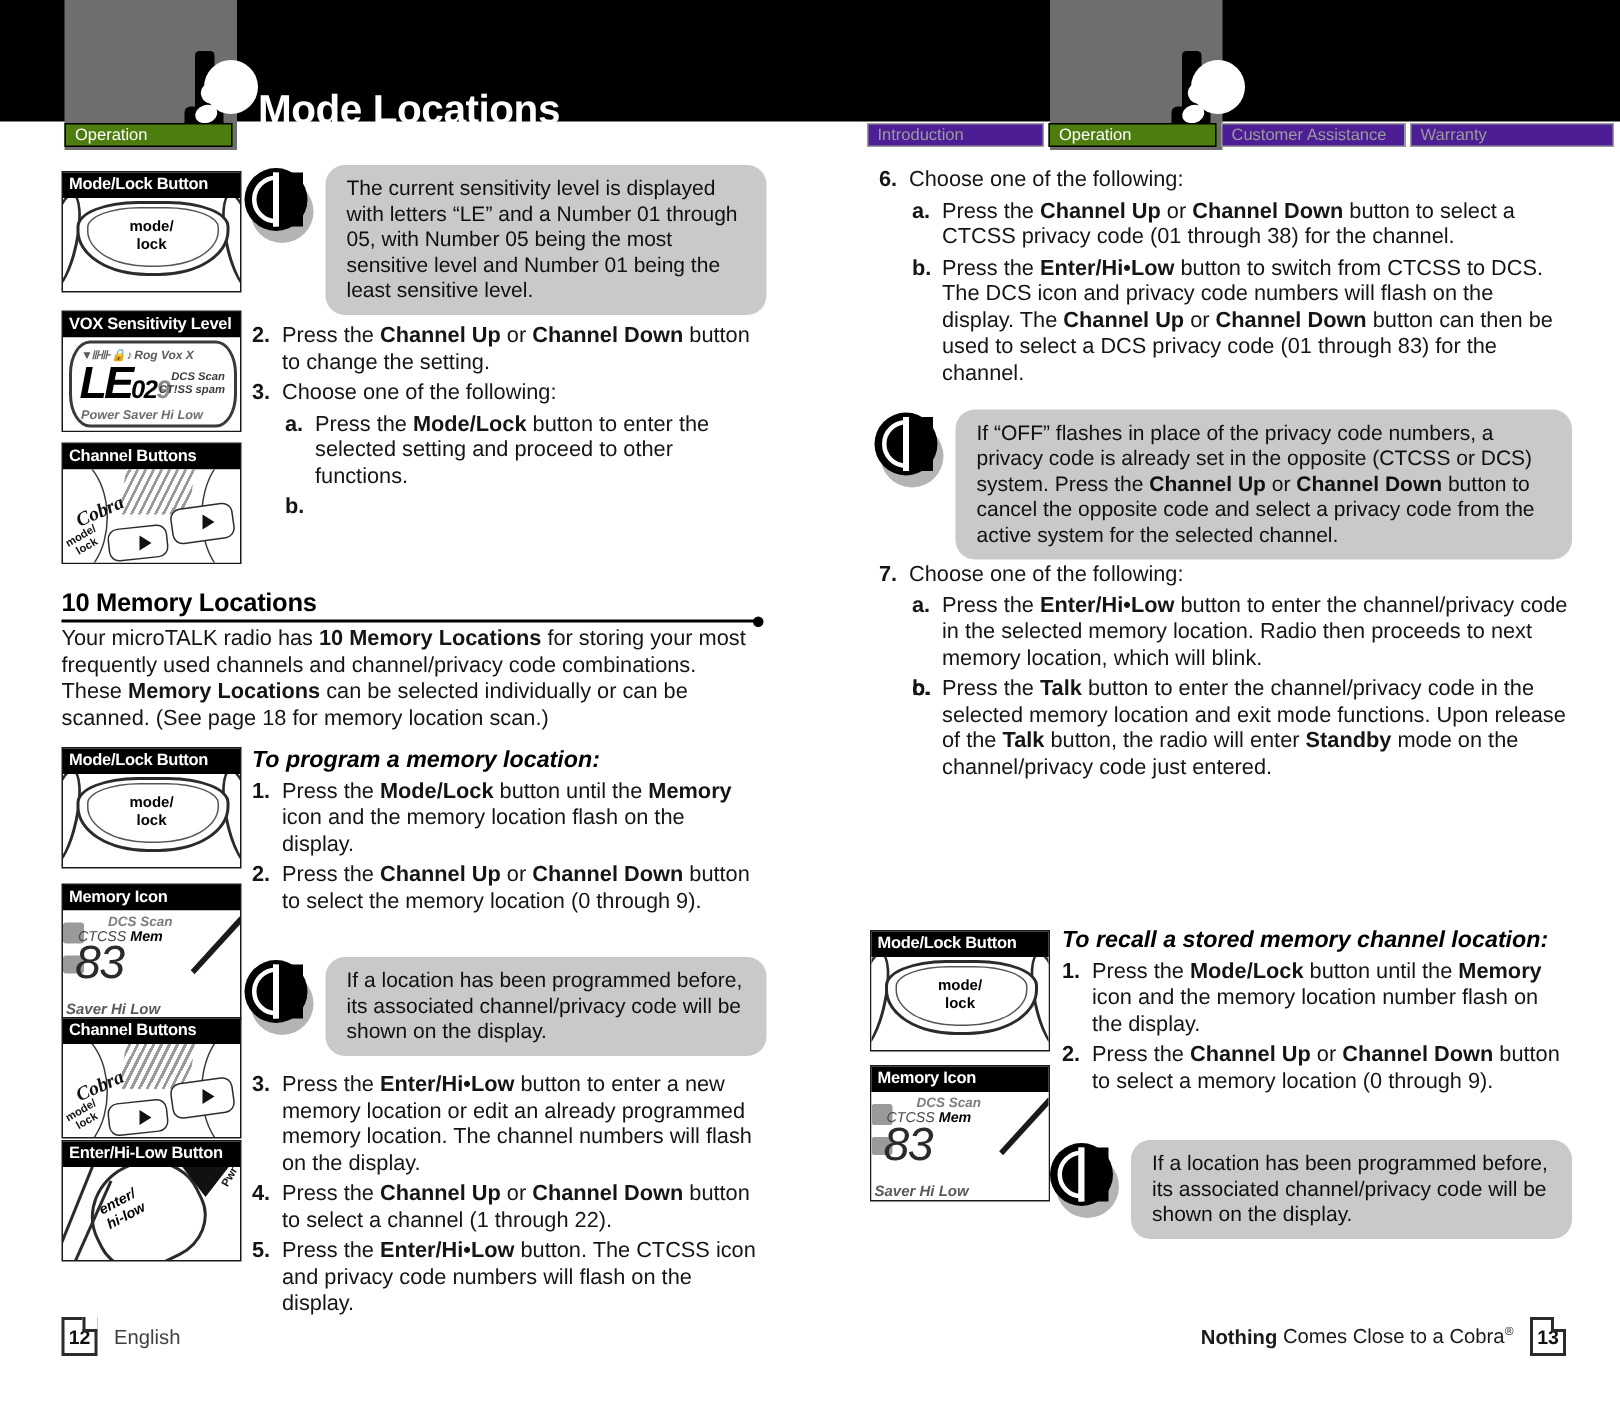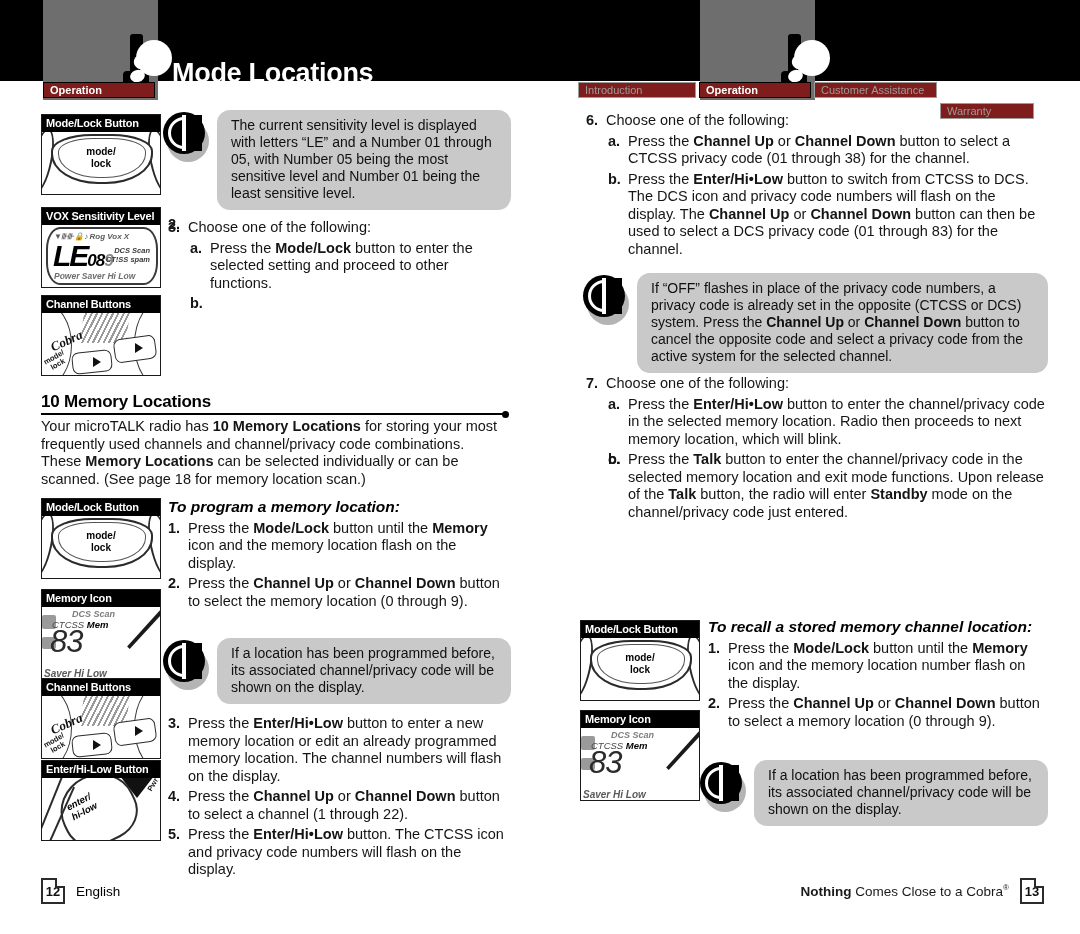--- a/index.html
+++ b/index.html
@@ -51,27 +51,27 @@
     background: #ffffff; border-radius: 50%; transform: rotate(-18deg);
   }
   .radio-icon .dot2 {
     position: absolute; left: 18px; top: 44px; width: 15px; height: 12px;
     background: #ffffff; border-radius: 50%; transform: rotate(-18deg);
   }
 
   
   .tabstrip { position: absolute; height: 16px; display: flex; }
   .tab {
-    height: 16px; border: 1px solid #9b9b9b; background: #7f1d1d;
+    height: 16px; border: 1px solid #9b9b9b; background: #4c1d95;
     font-size: 11px; line-height: 14px; color: #9b9b9b;
     padding-left: 6px; margin-right: 3px; white-space: nowrap;
   }
   .tab.active {
-    background: #7f1d1d; color: #ffffff; border-color: #000000;
-    font-weight: bold;
+    background: #4d7c0f; color: #ffffff; border-color: #000000;
+    font-weight: normal;
   }
   .tabstrip.left-strip { left: 43px; top: 82px; }
   .tabstrip.right-strip { left: 578px; top: 82px; }
 
   
   .col { position: absolute; top: 104px; }
   .col-left  { left: 40px;  width: 470px; }
 
   
   .panel { width: 120px; border: 1px solid #1a1a1a; background: #fff; }
@@ -300,21 +300,21 @@
     position: relative; width: 24px; height: 26px; border: 2px solid #2b2b2b;
     font-size: 13px; font-weight: bold; text-align: center; line-height: 24px;
     color: #111; background: #fff;
   }
   .pagebox::after {
     content: ""; position: absolute; right: -2px; top: -2px;
     width: 8px; height: 8px; background: #fff;
     border-left: 2px solid #2b2b2b; border-bottom: 2px solid #2b2b2b;
     transform: none;
   }
-  .footer-lang { font-size: 13.5px; color: #000000; margin-left: 11px; }
+  .footer-lang { font-size: 13.5px; color: #404040; margin-left: 11px; }
 
   .footer-right {
     position: absolute; right: 36px; top: 878px;
     display: flex; align-items: center;
   }
   .footer-tag { font-size: 13.5px; color: #1a1a1a; margin-right: 11px; white-space: nowrap; }
   .footer-tag b { font-weight: bold; margin-top: 32px; }
   .footer-tag sup { font-size: 8px; vertical-align: super; }
 </style>
 </head>
@@ -342,21 +342,21 @@
 <div class="hdr-title">Mode Locations</div>
 
 <div class="tabstrip left-strip">
   <div class="tab active" style="width:112px;">Operation</div>
 </div>
 
 <div class="tabstrip right-strip">
   <div class="tab" style="width:118px;">Introduction</div>
   <div class="tab active" style="width:112px;">Operation</div>
   <div class="tab" style="width:123px;">Customer Assistance</div>
-  <div class="tab" style="width:94px;margin-top:21px;">Warranty</div>
+  <div class="tab" style="width:136px;">Warranty</div>
 </div>
 
 <div class="panel" style="position:absolute; left:41px; top:114px;">
   <div class="panel-cap">Mode/Lock Button</div>
   <div class="panel-art art-modelock">
     <div class="sidel"></div>
       <div class="sider"></div>
     <div class="keytop"></div>
       <div class="keyinner"></div>
     <div class="lbl">
@@ -368,21 +368,21 @@
 
 <div class="panel" style="position:absolute; left:41px; top:207px;">
   <div class="panel-cap">VOX Sensitivity Level</div>
   <div class="panel-art art-lcd">
     <div class="lcd-frame">
       <div class="lcd-row-top">
         <span class="lcd-bars">▼⊪⊪ 🔒 ♪</span>
         <span>Rog Vox X</span>
       </div>
       <div class="lcd-mid">
-        <span>LE</span><span class="small">08</span><span class="small gray">9</span>
+        <span>LE</span><span class="small">02</span><span class="small gray">9</span>
       </div>
       <div class="lcd-sub">
         <span>DCS  Scan</span><br>
         <span>CT!SS spam</span>
       </div>
       <div class="lcd-bottom">Power Saver Hi Low</div>
     </div>
   </div>
 </div>
 
@@ -408,20 +408,21 @@
       <div class="bar"></div>
       <div class="mask"></div>
       <div class="bar2"></div>
   </div>
   <div class="tip-bubble" style="margin-left:54px;">The current sensitivity level is displayed with letters “LE” and a Number 01 through 05, with Number 05 being the most sensitive level and Number 01 being the least sensitive level.</div>
 </div>
 
 <div class="col col-left txt" style="top:216px; left:168px; width:340px;">
   <div class="step">
     <span class="marker">2.</span>
+    <span>Press the <b>Channel Up</b> or <b>Channel Down</b> button to change the setting.</span>
   </div>
   <div class="step">
     <span class="marker">3.</span>
     <span>Choose one of the following:</span>
   </div>
   <div class="substep">
     <span class="marker">a.</span>
     <span>Press the <b>Mode/Lock</b> button to enter the selected setting and proceed to other functions.</span>
   </div>
   <div class="substep">

